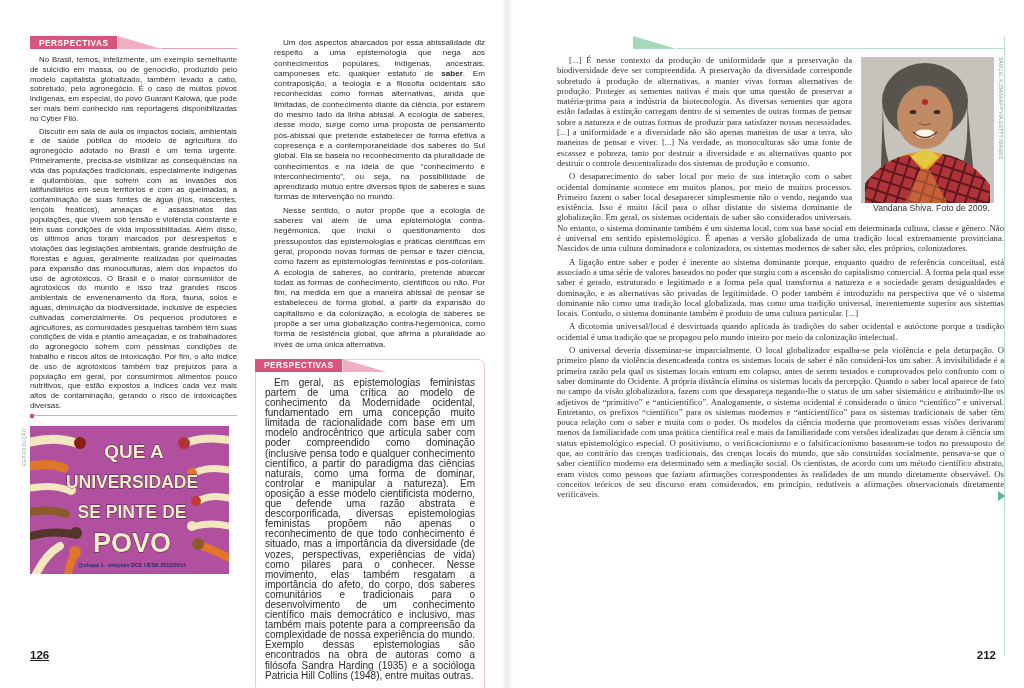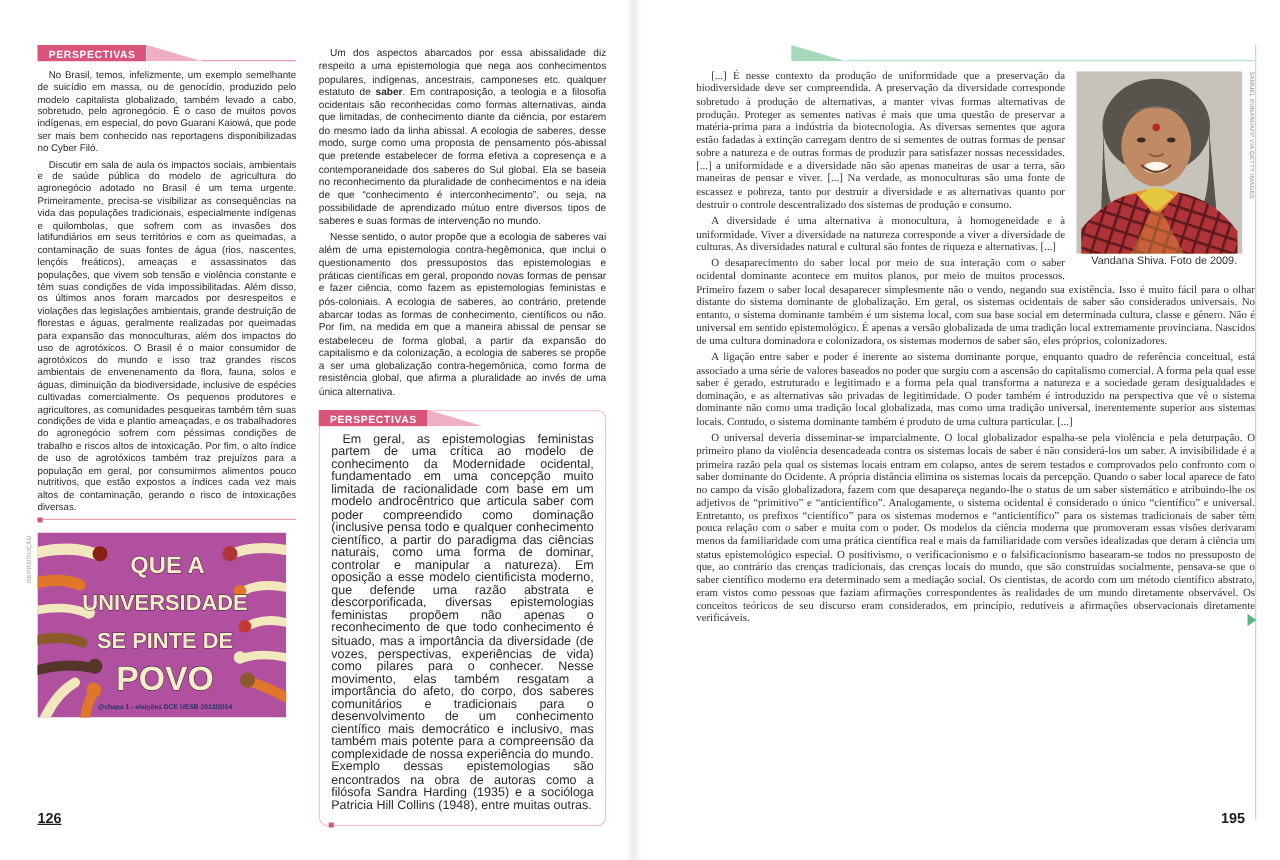--- a/index.html
+++ b/index.html
@@ -22,21 +22,21 @@
   .pink .tab-line{background:#e9a2b4;}
   .green .tab{background:#0f172a;margin-top:38px;}
   .green .tab-arrow{background:#a6d9bb;}
   .green .tab-line{background:#b9e0cc;}
 
   
   .col1{position:absolute;left:30px;top:36px;width:207px;}
   .col2{position:absolute;left:255px;top:38px;width:230px;}
   .sans p, p.sans{margin:0 0 3px 0;font-size:7.8px;line-height:9.8px;text-align:justify;
        text-indent:9px;color:#2b2b2b;}
-  .col2 p.body2{font-size:8.1px;line-height:10.3px;}
+  .col2 p.body2{font-size:8.1px;line-height:10.3px;margin-left:19px;}
   .end-rule{position:relative;height:4px;margin:3px 0 8px 0;}
   .end-rule .line{position:absolute;left:0;right:0;top:1px;height:1px;background:#e9a2b4;}
   .end-rule .sq{position:absolute;left:0;top:0;width:4px;height:4px;background:#d9547a;}
 
   
   .persp-box{position:relative;border:1px solid #f3c6d2;border-radius:7px;
              margin-top:9px;padding:18px 9px 10px 9px;}
   .persp-box .feature-header{position:absolute;top:-1px;left:-1px;right:6px;margin:0;}
   .persp-box p{margin:0;font-size:10px;line-height:10.1px;text-align:justify;text-indent:9px;}
   .persp-box .box-sq{position:absolute;left:7px;bottom:-2px;width:4px;height:4px;background:#d9547a;}
@@ -183,23 +183,23 @@
 
             <path d="M4,146 L4,126 Q26,100 48,98 L60,112 L44,146 Z" fill="url(#plaid)"></path>
             <path d="M129,146 L129,128 Q110,102 82,97 L68,112 L86,146 Z" fill="url(#plaid)"></path>
             <path d="M44,146 L60,112 L68,112 L86,146 Z" fill="url(#plaid)" opacity="0.55"></path>
           </svg>
           <span class="photo-credit">SAMUEL KUBANI/AFP VIA GETTY IMAGES</span>
           <p class="photo-caption">Vandana Shiva. Foto de 2009.</p>
         </div>
 
         <p>[...] É nesse contexto da produção de uniformidade que a preservação da biodiversidade deve ser compreendida. A preservação da diversidade corresponde sobretudo à produção de alternativas, a manter vivas formas alternativas de produção. Proteger as sementes nativas é mais que uma questão de preservar a matéria-prima para a indústria da biotecnologia. As diversas sementes que agora estão fadadas à extinção carregam dentro de si sementes de outras formas de pensar sobre a natureza e de outras formas de produzir para satisfazer nossas necessidades. [...] a uniformidade e a diversidade não são apenas maneiras de usar a terra, são maneiras de pensar e viver. [...] Na verdade, as monoculturas são uma fonte de escassez e pobreza, tanto por destruir a diversidade e as alternativas quanto por destruir o controle descentralizado dos sistemas de produção e consumo.</p>
-        <p>A diversidade é uma alternativa à monocultura, à homogeneidade e à uniformidade. Viver a diversidade na natureza corresponde a viver a diversidade de culturas. As diversidades natural e cultural são fontes de riqueza e alternativas. [...]</p>
         <p>O desaparecimento do saber local por meio de sua interação com o saber ocidental dominante acontece em muitos planos, por meio de muitos processos. Primeiro fazem o saber local desaparecer simplesmente não o vendo, negando sua existência. Isso é muito fácil para o olhar distante do sistema dominante de globalização. Em geral, os sistemas ocidentais de saber são considerados universais. No entanto, o sistema dominante também é um sistema local, com sua base social em determinada cultura, classe e gênero. Não é universal em sentido epistemológico. É apenas a versão globalizada de uma tradição local extremamente provinciana. Nascidos de uma cultura dominadora e colonizadora, os sistemas modernos de saber são, eles próprios, colonizadores.</p>
         <p>A ligação entre saber e poder é inerente ao sistema dominante porque, enquanto quadro de referência conceitual, está associado a uma série de valores baseados no poder que surgiu com a ascensão do capitalismo comercial. A forma pela qual esse saber é gerado, estruturado e legitimado e a forma pela qual transforma a natureza e a sociedade geram desigualdades e dominação, e as alternativas são privadas de legitimidade. O poder também é introduzido na perspectiva que vê o sistema dominante não como uma tradição local globalizada, mas como uma tradição universal, inerentemente superior aos sistemas locais. Contudo, o sistema dominante também é produto de uma cultura particular. [...]</p>
+        <p>A dicotomia universal/local é desvirtuada quando aplicada às tradições do saber ocidental e autóctone porque a tradição ocidental é uma tradição que se propagou pelo mundo inteiro por meio da colonização intelectual.</p>
         <p>O universal deveria disseminar-se imparcialmente. O local globalizador espalha-se pela violência e pela deturpação. O primeiro plano da violência desencadeada contra os sistemas locais de saber é não considerá-los um saber. A invisibilidade é a primeira razão pela qual os sistemas locais entram em colapso, antes de serem testados e comprovados pelo confronto com o saber dominante do Ocidente. A própria distância elimina os sistemas locais da percepção. Quando o saber local aparece de fato no campo da visão globalizadora, fazem com que desapareça negando-lhe o status de um saber sistemático e atribuindo-lhe os adjetivos de “primitivo” e “anticientífico”. Analogamente, o sistema ocidental é considerado o único “científico” e universal. Entretanto, os prefixos “científico” para os sistemas modernos e “anticientífico” para os sistemas tradicionais de saber têm pouca relação com o saber e muita com o poder. Os modelos da ciência moderna que promoveram essas visões derivaram menos da familiaridade com uma prática científica real e mais da familiaridade com versões idealizadas que deram à ciência um status epistemológico especial. O positivismo, o verificacionismo e o falsificacionismo basearam-se todos no pressuposto de que, ao contrário das crenças tradicionais, das crenças locais do mundo, que são construídas socialmente, pensava-se que o saber científico moderno era determinado sem a mediação social. Os cientistas, de acordo com um método científico abstrato, eram vistos como pessoas que faziam afirmações correspondentes às realidades de um mundo diretamente observável. Os conceitos teóricos de seu discurso eram considerados, em princípio, redutíveis a afirmações observacionais diretamente verificáveis.</p>
         <span class="cont-arrow"></span>
       </div>
     </div>
 
-    <div class="pageno pr">195</div>
+    <div class="pageno pr">212</div>
   </section>
 </div>
 
 </body></html>

